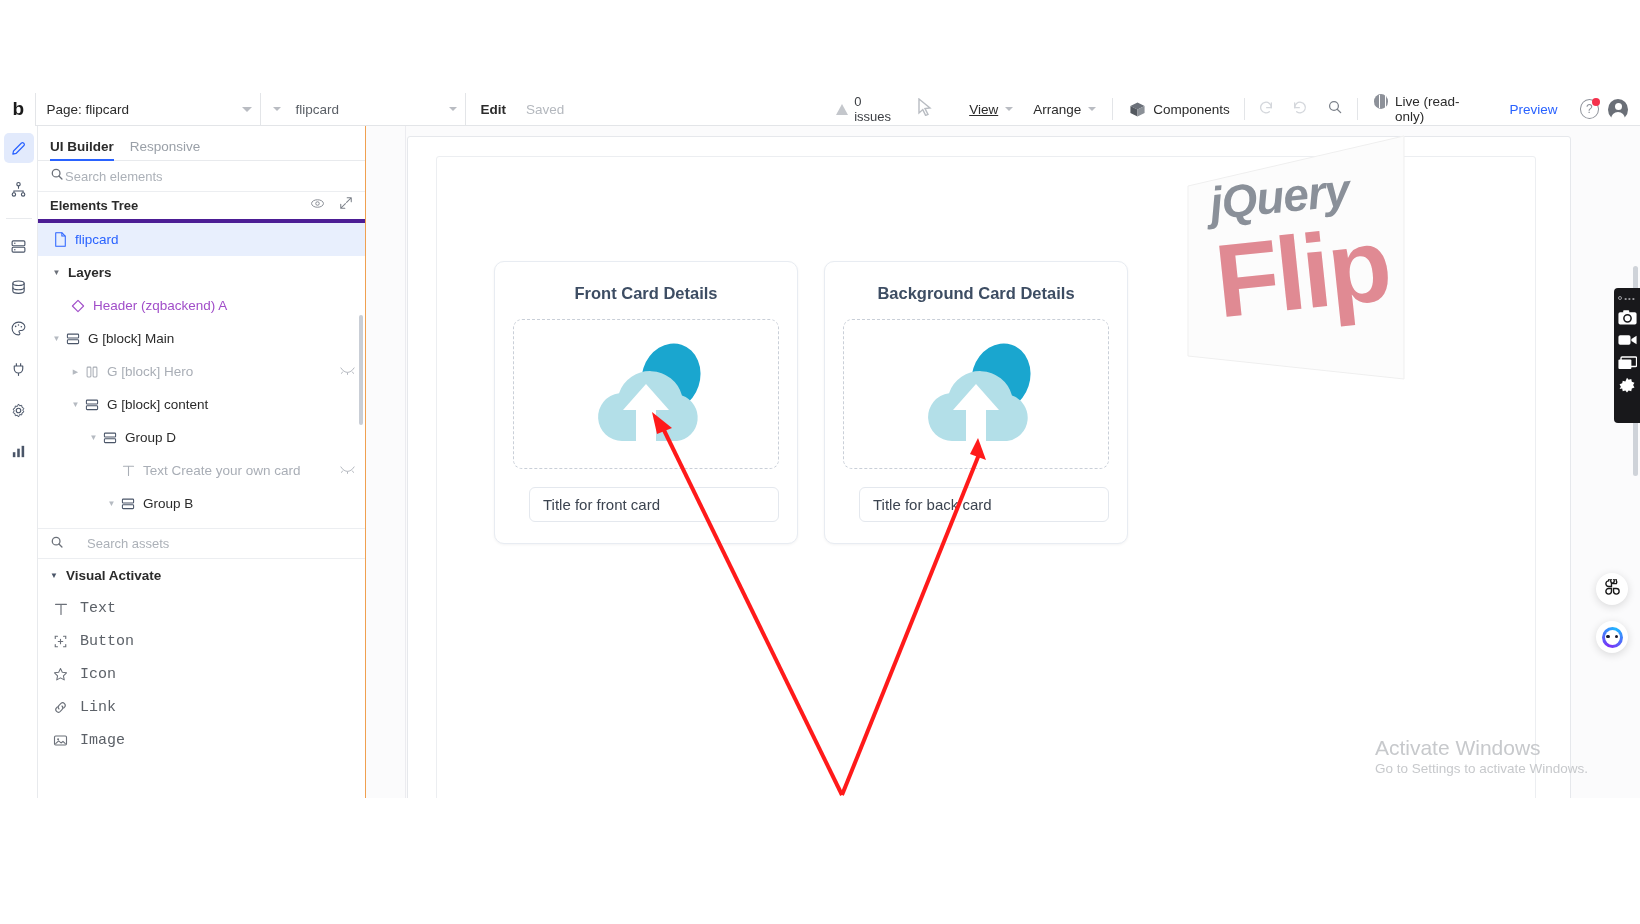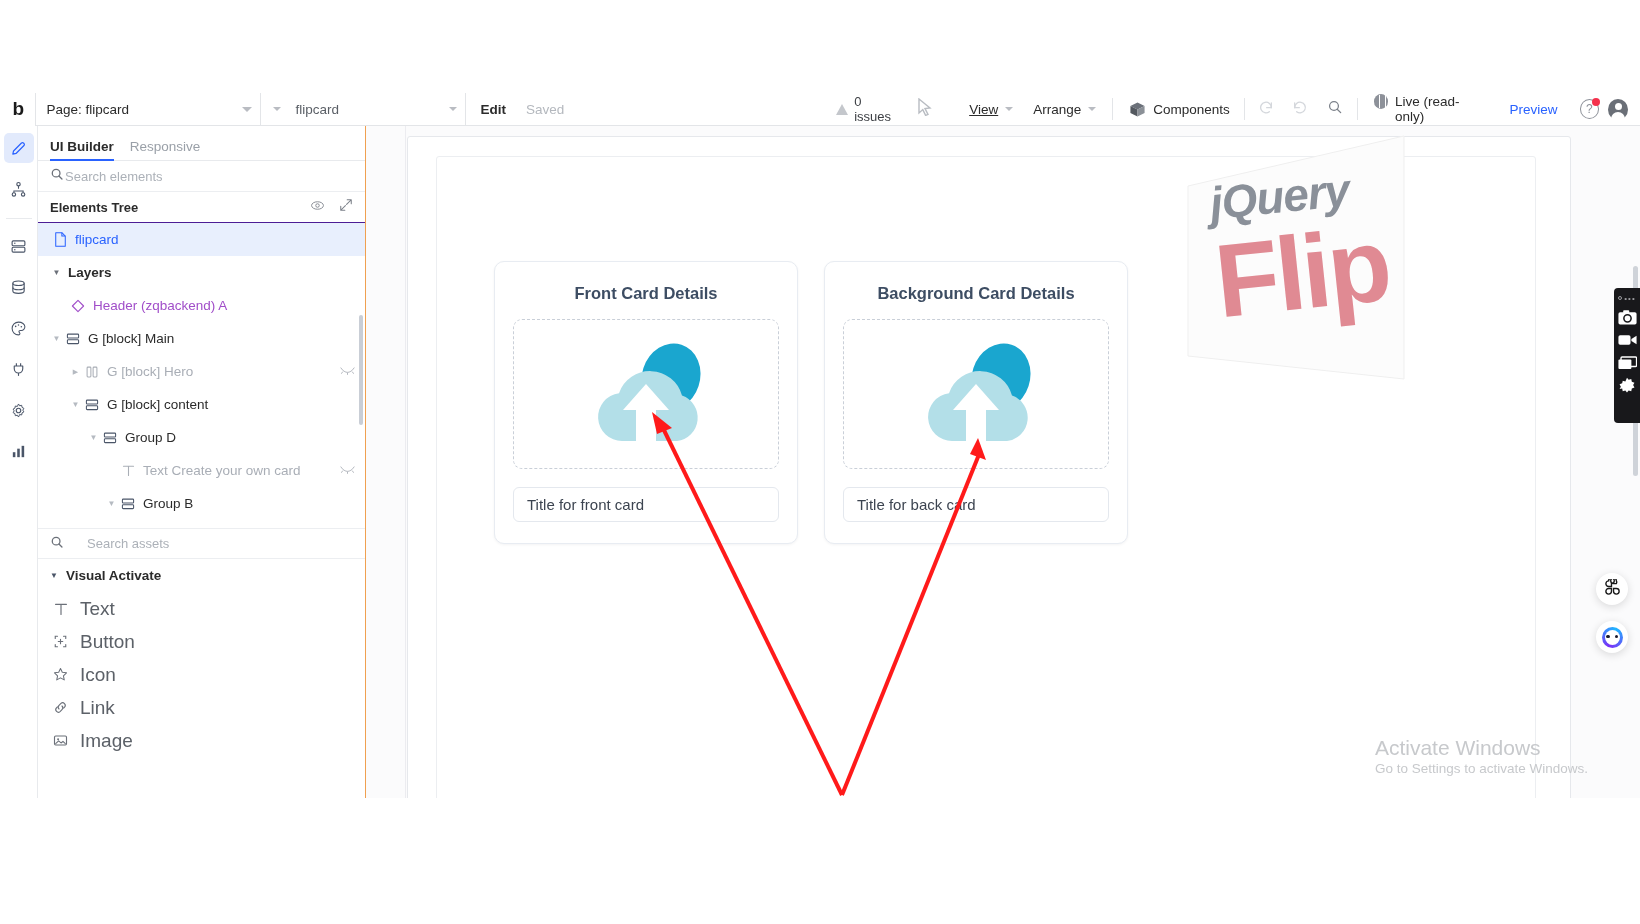--- a/index.html
+++ b/index.html
@@ -80,41 +80,41 @@
           border-bottom:1px solid #e8eaed; }
   .tab { font-size:13.5px; padding-bottom:6px; color:#9aa0a8; position:relative; }
   .tab.active { color:#2b2b2b; font-weight:700; }
   .tab.active:after { content:""; position:absolute; left:0; right:0; bottom:-1px; height:2.5px; background:#2962ff; }
 
   .searchrow { height:31px; display:flex; align-items:center; gap:1px; padding:0 12px;
                border-bottom:1px solid #eceef1; }
   .searchrow .ph { font-size:13px; color:#acb1b8; }
 
   .tree-head { height:31px; display:flex; align-items:center; padding:0 12px;
-               border-bottom:1px solid #4c1d95; }
+               border-bottom:4px solid #4c1d95; }
   .tree-head .t { font-size:13px; font-weight:700; color:#2b2b2b; }
   .tree-head .acts { margin-left:auto; display:flex; gap:14px; color:#7b8089; }
 
   .tree { height:305px; overflow:hidden; position:relative; }
   .trow { height:33px; display:flex; align-items:center; font-size:13.5px; color:#2b2b2b; padding-right:10px; }
   .trow.sel { background:#e8effd; }
   .trow .twist { width:13px; display:flex; justify-content:center; color:#6b7079; font-size:8px; flex:0 0 13px; }
   .trow .tico { width:20px; display:flex; justify-content:center; margin-right:5px; flex:0 0 20px; }
   .trow.page .lbl { color:#2962ff; }
   .trow.comp .lbl { color:#a14ec9; }
   .trow.dim .lbl, .trow.dim .tico { color:#a9aeb6; }
   .eyeoff { margin-left:auto; color:#b0b5bc; font-size:12px; }
 
   .assetsearch { height:31px; display:flex; align-items:center; gap:23px; padding:0 12px;
                  border-top:1px solid #eceef1; border-bottom:1px solid #eceef1; }
   .assetsearch .ph { font-size:13px; color:#acb1b8; }
 
   .grp-head { height:33px; display:flex; align-items:center; gap:8px; padding:0 12px; }
   .grp-head .t { font-size:13.5px; font-weight:700; color:#2b2b2b; }
-  .ve-row { height:33px; display:flex; align-items:center; gap:11px; padding:0 14px; font-size:19px; color:#5c6168; }
+  .ve-row { height:33px; display:flex; align-items:center; gap:11px; padding:0 14px; font-size:15px; color:#5c6168;font-family:Liberation Mono, monospace; }
   .ve-row .ico { width:17px; display:flex; justify-content:center; color:#6b7079; }
 
   .lscroll { position:absolute; right:2px; top:92px; width:4px; height:110px;
              background:#c9ced6; border-radius:2px; }
 
   
   .canvas { position:absolute; left:366px; top:126px; width:1274px; height:672px;
             background:#fbfbfc; overflow:hidden; }
   .page-frame { position:absolute; left:41px; top:10px; width:1164px; height:690px;
                 background:#fff; border:1px solid #e6e8ec; border-radius:3px; }
@@ -123,21 +123,21 @@
   .canvas-gut-l { position:absolute; left:0; top:0; width:40px; height:672px; background:#fbfbfc;
                   border-right:1px solid #ececf0; }
 
   .cards { position:absolute; left:128px; top:135px; display:flex; gap:26px; }
   .card { width:304px; height:283px; background:#fff; border:1px solid #e8ecf2; border-radius:10px;
           box-shadow:0 1px 3px rgba(16,24,40,.05); padding:22px 18px 18px 18px; }
   .card-title { text-align:center; font-size:16.5px; font-weight:700; color:#3d4d63; margin-bottom:16px; }
   .drop { height:150px; border:1.4px dashed #c9cfd8; border-radius:9px;
           display:flex; align-items:center; justify-content:center; }
   .title-field { margin-top:18px; height:35px; border:1px solid #e4e8ee; border-radius:6px;
-                 display:flex; align-items:center; padding:0 13px; font-size:15px; color:#3c4450; }
+                 display:flex; align-items:center; padding:0 13px; font-size:15px; color:#3c4450;margin-left:16px; }
 
   .flip-logo { position:absolute; left:820px; top:8px; width:220px; height:270px; }
 
   .watermark { position:absolute; right:52px; bottom:22px; text-align:left; }
   .wm1 { font-size:21px; color:#c7c9cc; line-height:1.3; }
   .wm2 { font-size:13.5px; color:#c7c9cc; }
 
   .cscroll { position:absolute; right:2px; top:140px; width:5px; height:210px;
              background:#cfd3d9; border-radius:3px; }
 

